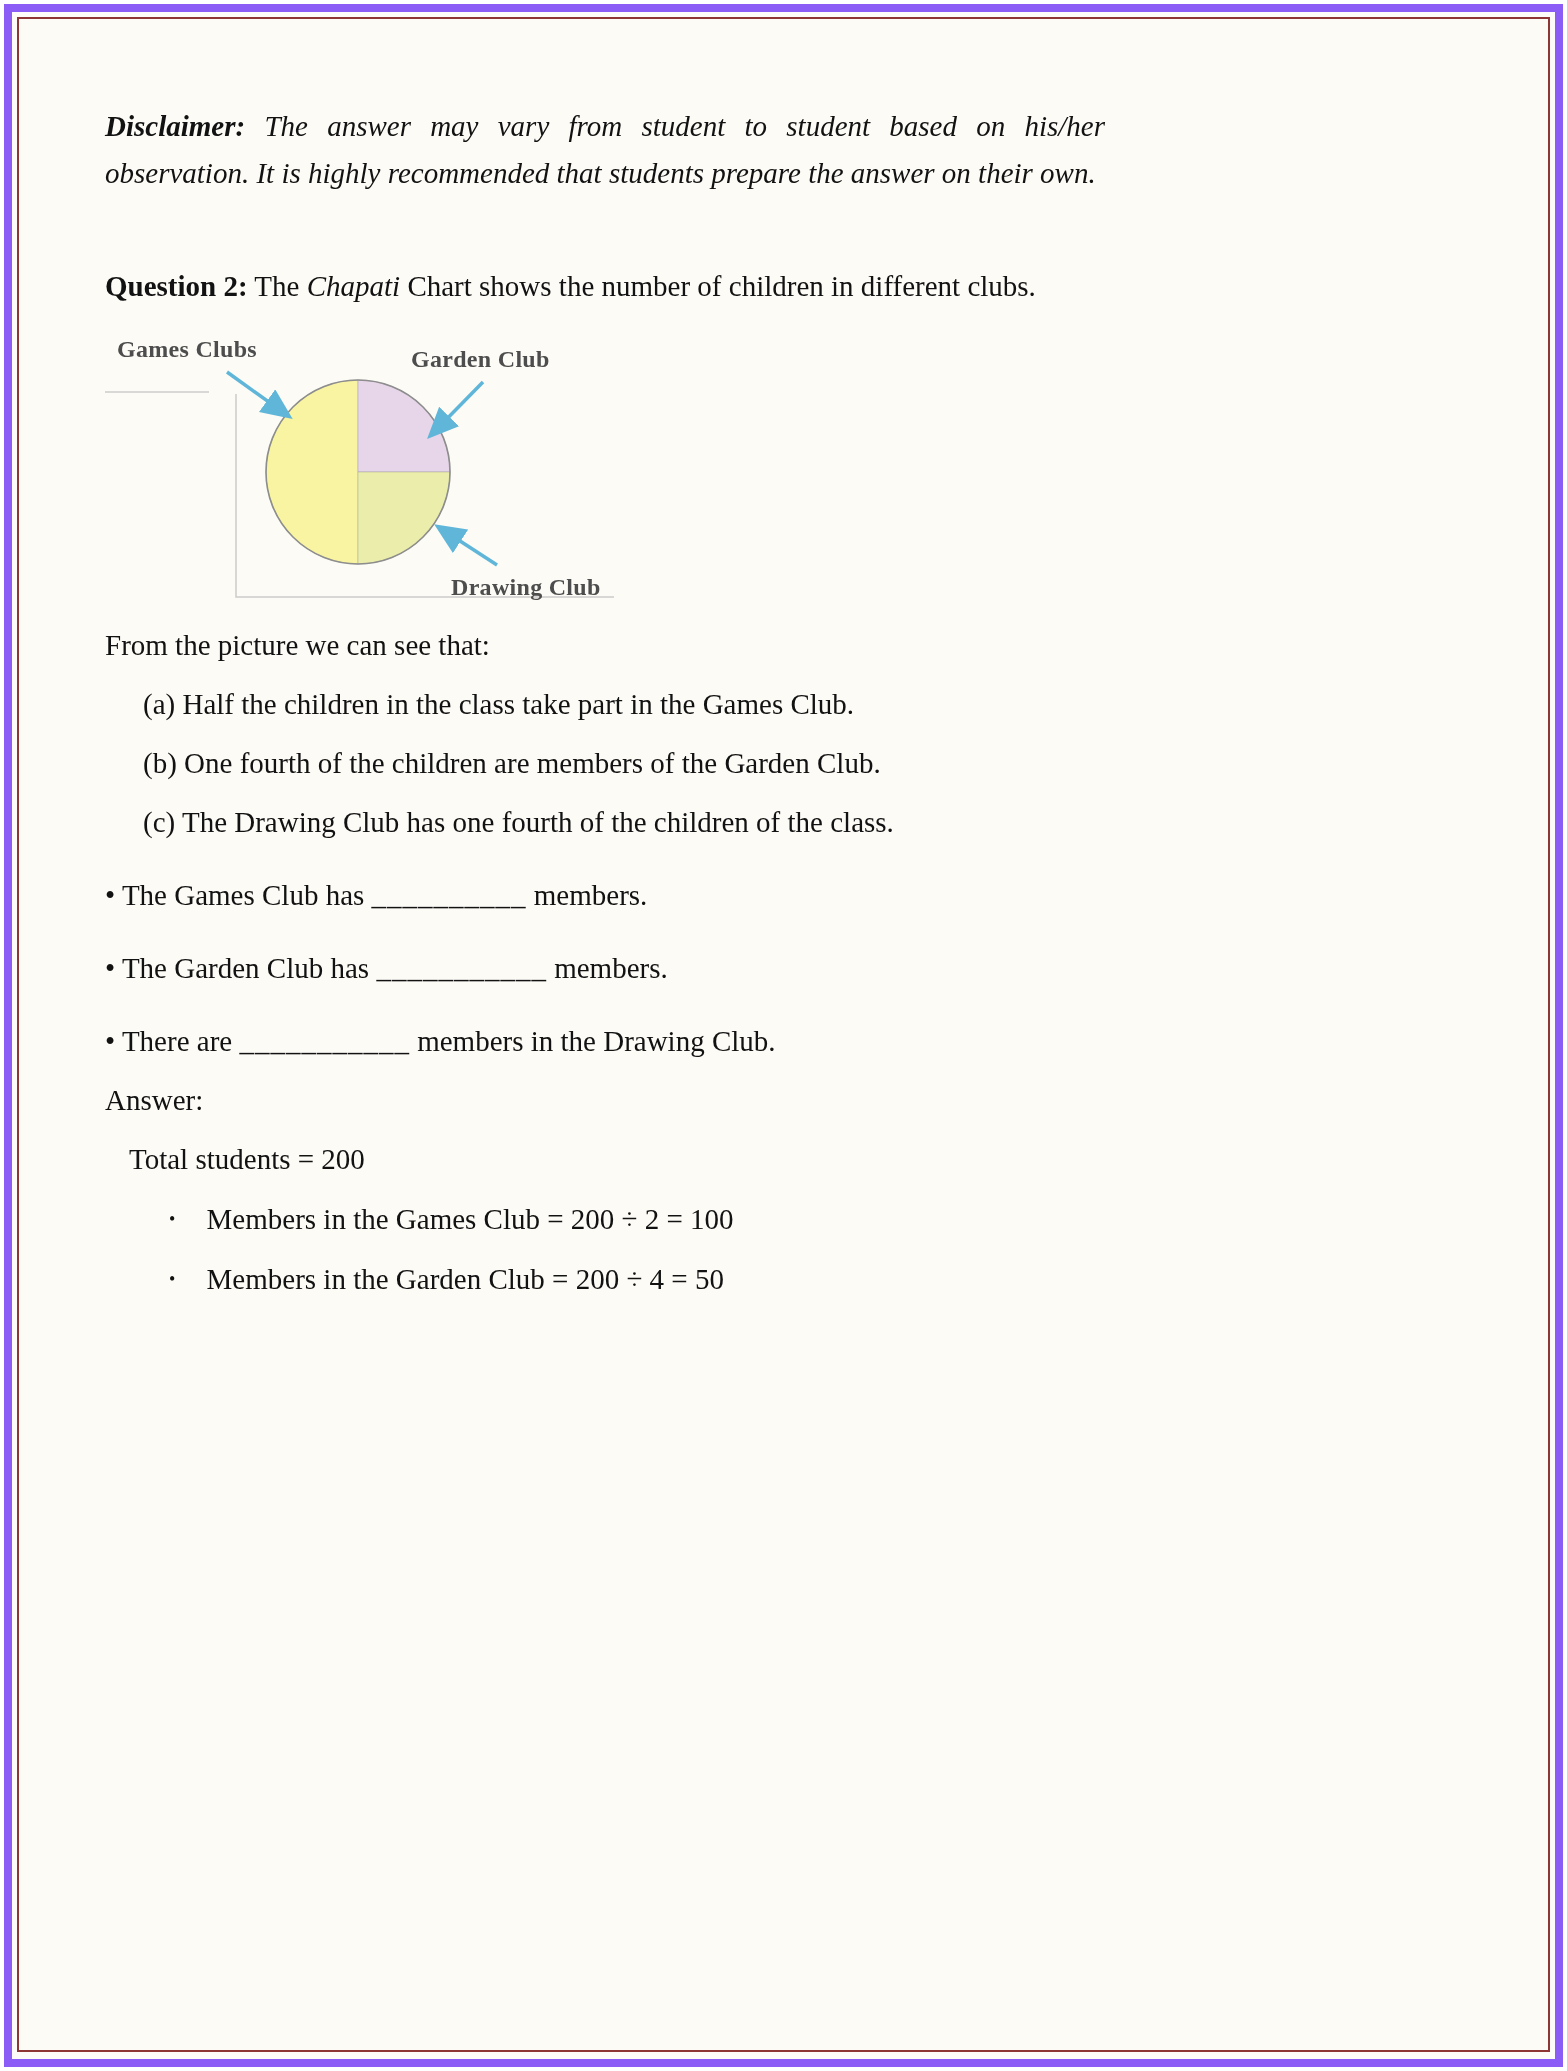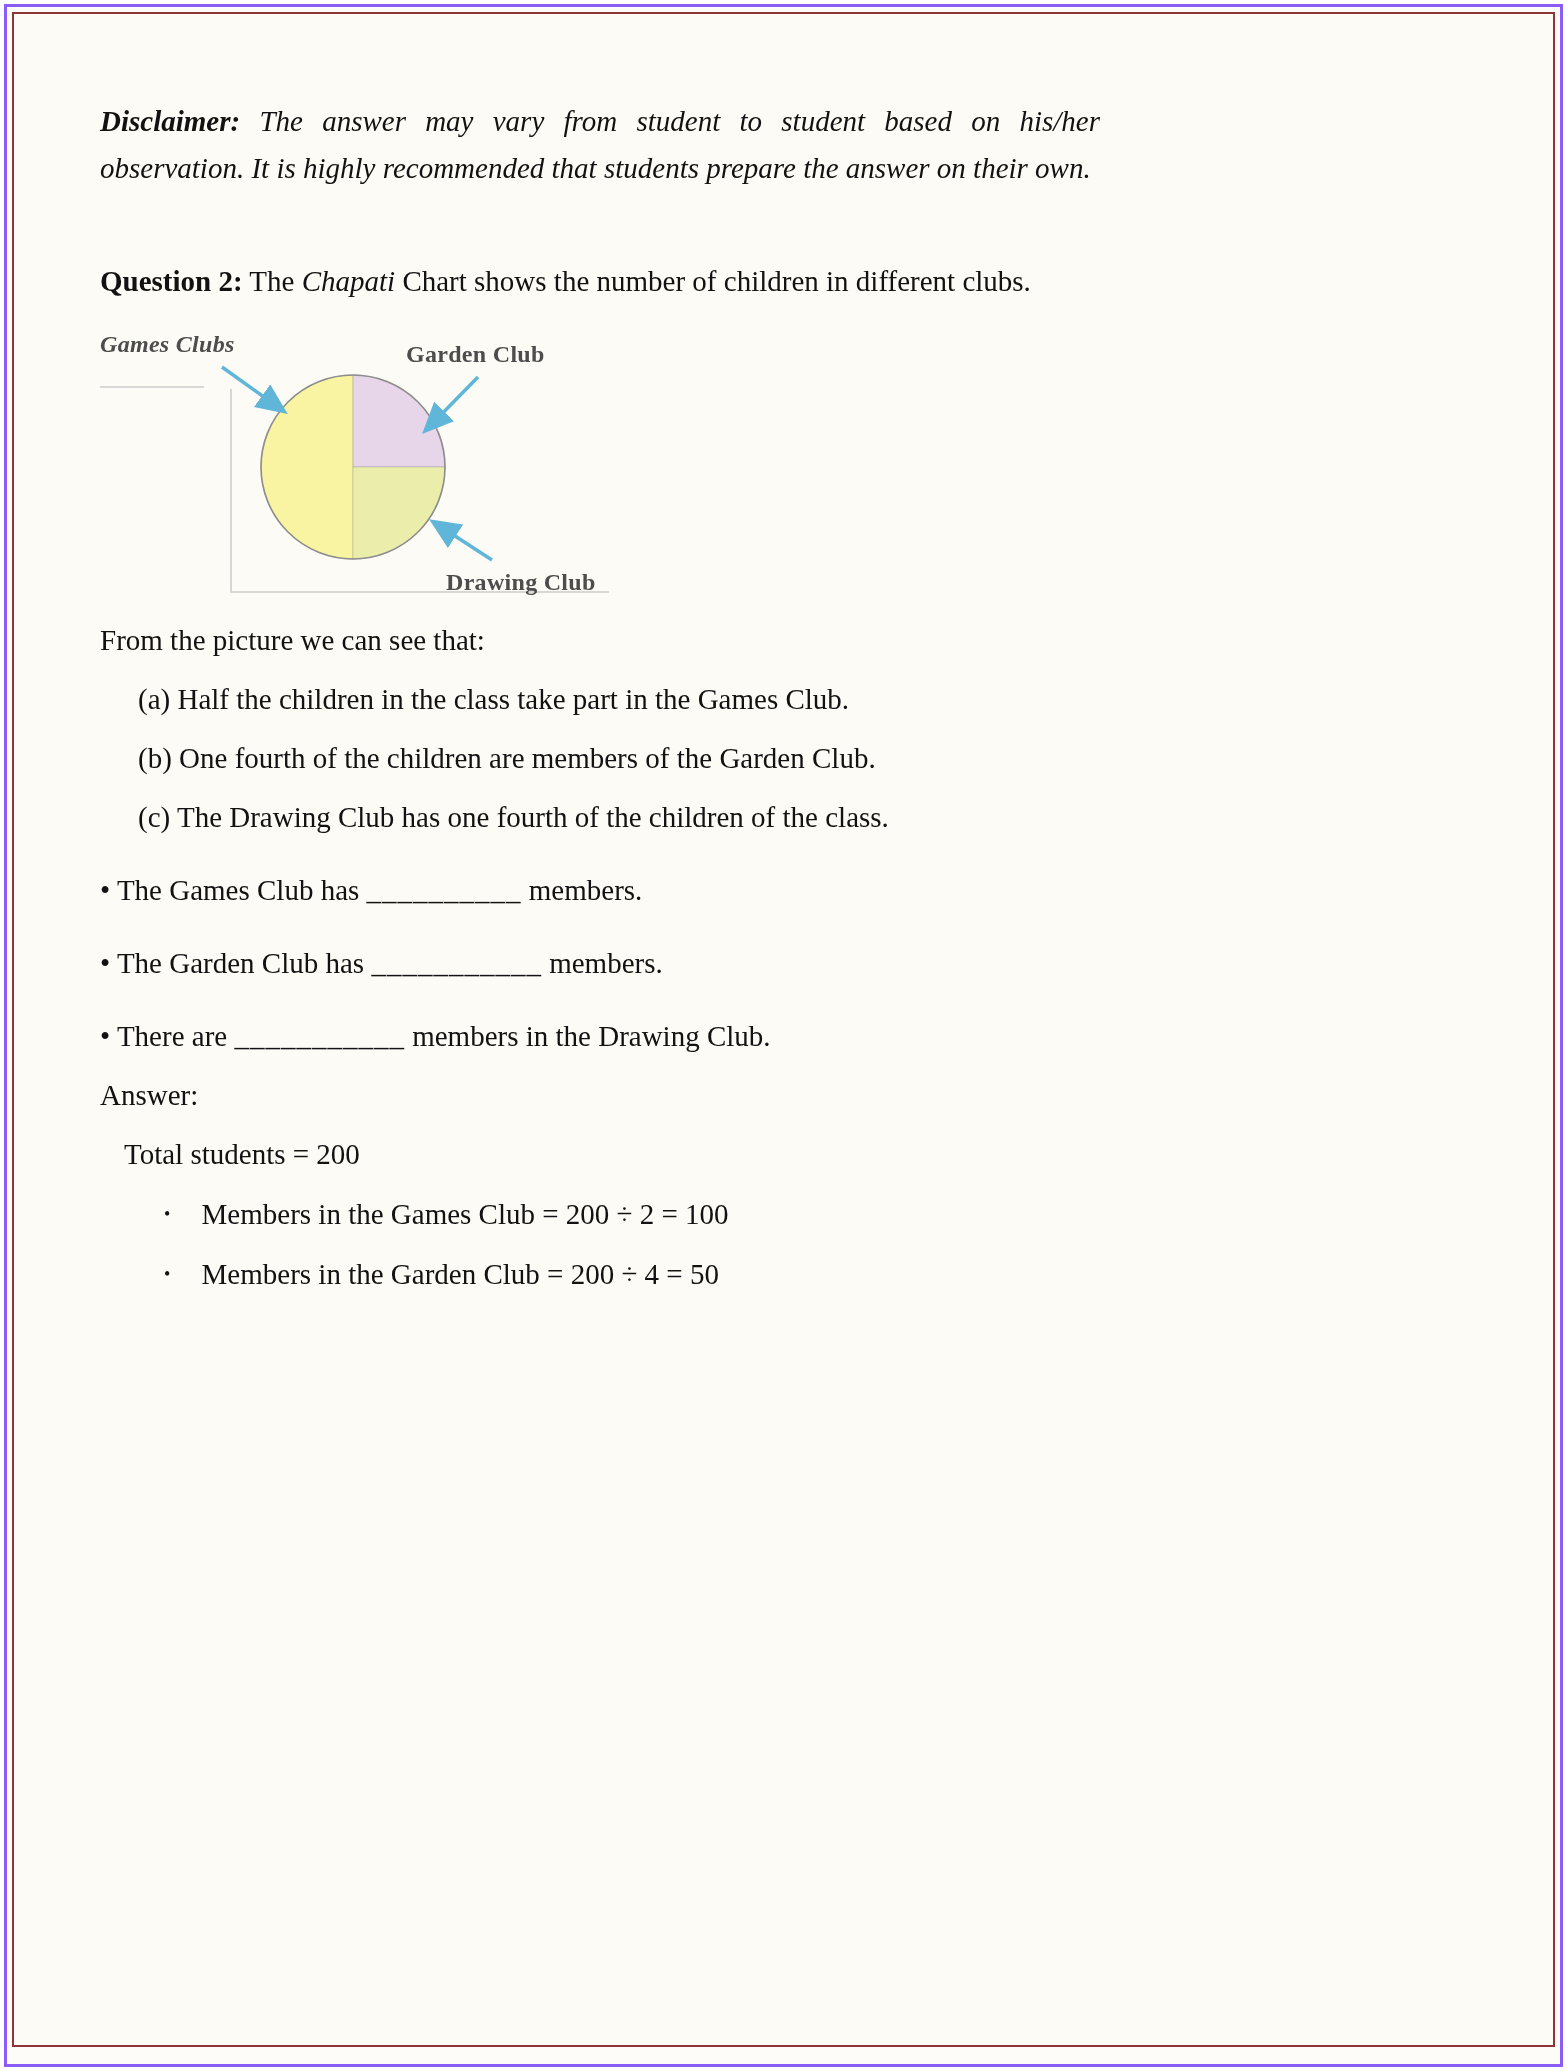--- a/index.html
+++ b/index.html
@@ -8,21 +8,21 @@
     font-family: "Liberation Serif", serif;
     width: 1567px;
   }
   .page-frame {
     width: 1567px;
     min-height: 2071px;
     padding: 4px;
     background: #ffffff;
   }
   .outer-border {
-    border: 3px solid #8b5cf6;
+    border: 8px solid #8b5cf6;
     padding: 5px;
     min-height: 2063px;
     background: #fdfcf8;
   }
   .inner-border {
     border: 2px solid #8e3636;
     min-height: 2035px;
     background: #fcfbf6;
   }
   .content {
@@ -50,21 +50,21 @@
   }
   .fig-label {
     position: absolute;
     font-weight: bold;
     font-size: 24px;
     color: #4d4d4d;
     line-height: 1.1;
     letter-spacing: 0.3px;
     white-space: nowrap;
   }
-  .lbl-games   { left: 0;  top: 2px; font-style: italic;   }
+  .lbl-games   { left: 12px;  top: 2px;   }
   .lbl-garden  { left: 306px; top: 12px;  }
   .lbl-drawing { left: 346px; top: 240px; }
   .figure svg { position: absolute; left: 0; top: 0; }
 
   .from-para { margin-top: 16px; }
   .obs { margin-top: 12px; margin-left: 38px; }
   .prompt-para { margin-top: 12px; }
   .fillin { margin-top: 26px; }
   .blank { letter-spacing: 1px; }
   .answer-label { margin-top: 12px; font-weight: normal; }

